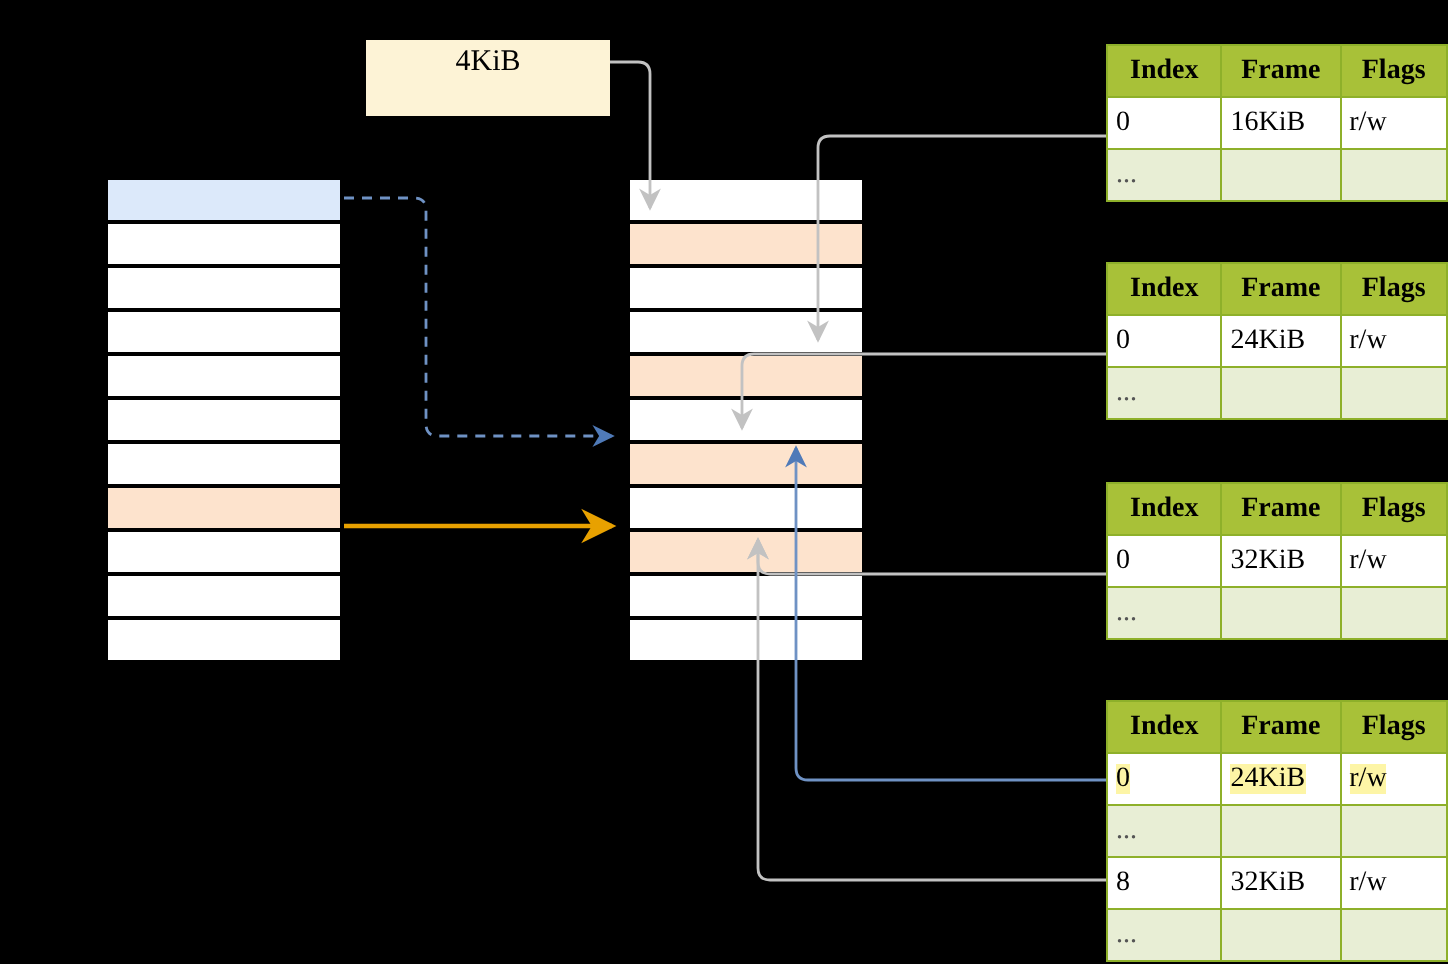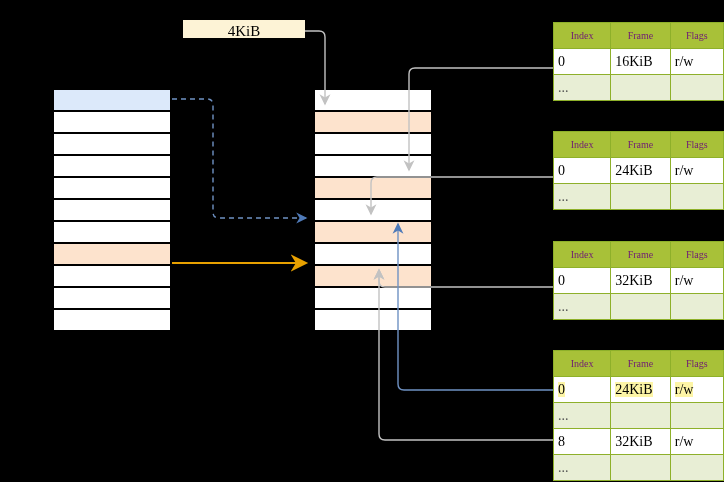--- a/index.html
+++ b/index.html
@@ -43,39 +43,39 @@
   .ptable td,.ptable th{
     border:1px solid #8eb02a;
     padding:1px 4px;
     box-sizing:border-box;
     height:26px;
     vertical-align:middle;
     white-space:nowrap;
   }
   .ptable th{
     background:#a8c138;
-    color:#701a75;
-    font-weight:normal;
+    color:#000000;
+    font-weight:bold;
     text-align:center;
-    font-size:10px;
+    font-size:14px;
   }
   .ptable td{background:#ffffff;color:#000;text-align:left;}
   .ptable tr.ellip td{background:#e8eed5;color:#555;}
   .c-index{width:58px;}
   .c-frame{width:60px;margin-top:16px;}
   .c-flags{width:54px;margin-left:41px;}
 
   svg.wires{position:absolute;left:0;top:0;width:724px;height:482px;pointer-events:none;}
 </style>
 </head>
 <body>
 
 <div id="stage">
 
-  <div class="kib-label" id="kib-label" style="left: 183px; top: 20px; width: 122px; height: 18px; line-height: 22px;">4KiB</div>
+  <div class="kib-label" id="kib-label" style="left: 183px; top: 20px; width: 122px; height: 38px; line-height: 22px;">4KiB</div>
 
   <div class="col" id="virtual-column" style="left: 52px; top: 88px; width: 120px; height: 242px;">
       <div class="cell blue" style="height: 22px;"></div>
       <div class="cell" style="height: 22px;"></div>
       <div class="cell" style="height: 22px;"></div>
       <div class="cell" style="height: 22px;"></div>
       <div class="cell" style="height: 22px;"></div>
       <div class="cell" style="height: 22px;"></div>
       <div class="cell" style="height: 22px;"></div>
       <div class="cell orange" style="height: 22px;"></div>

